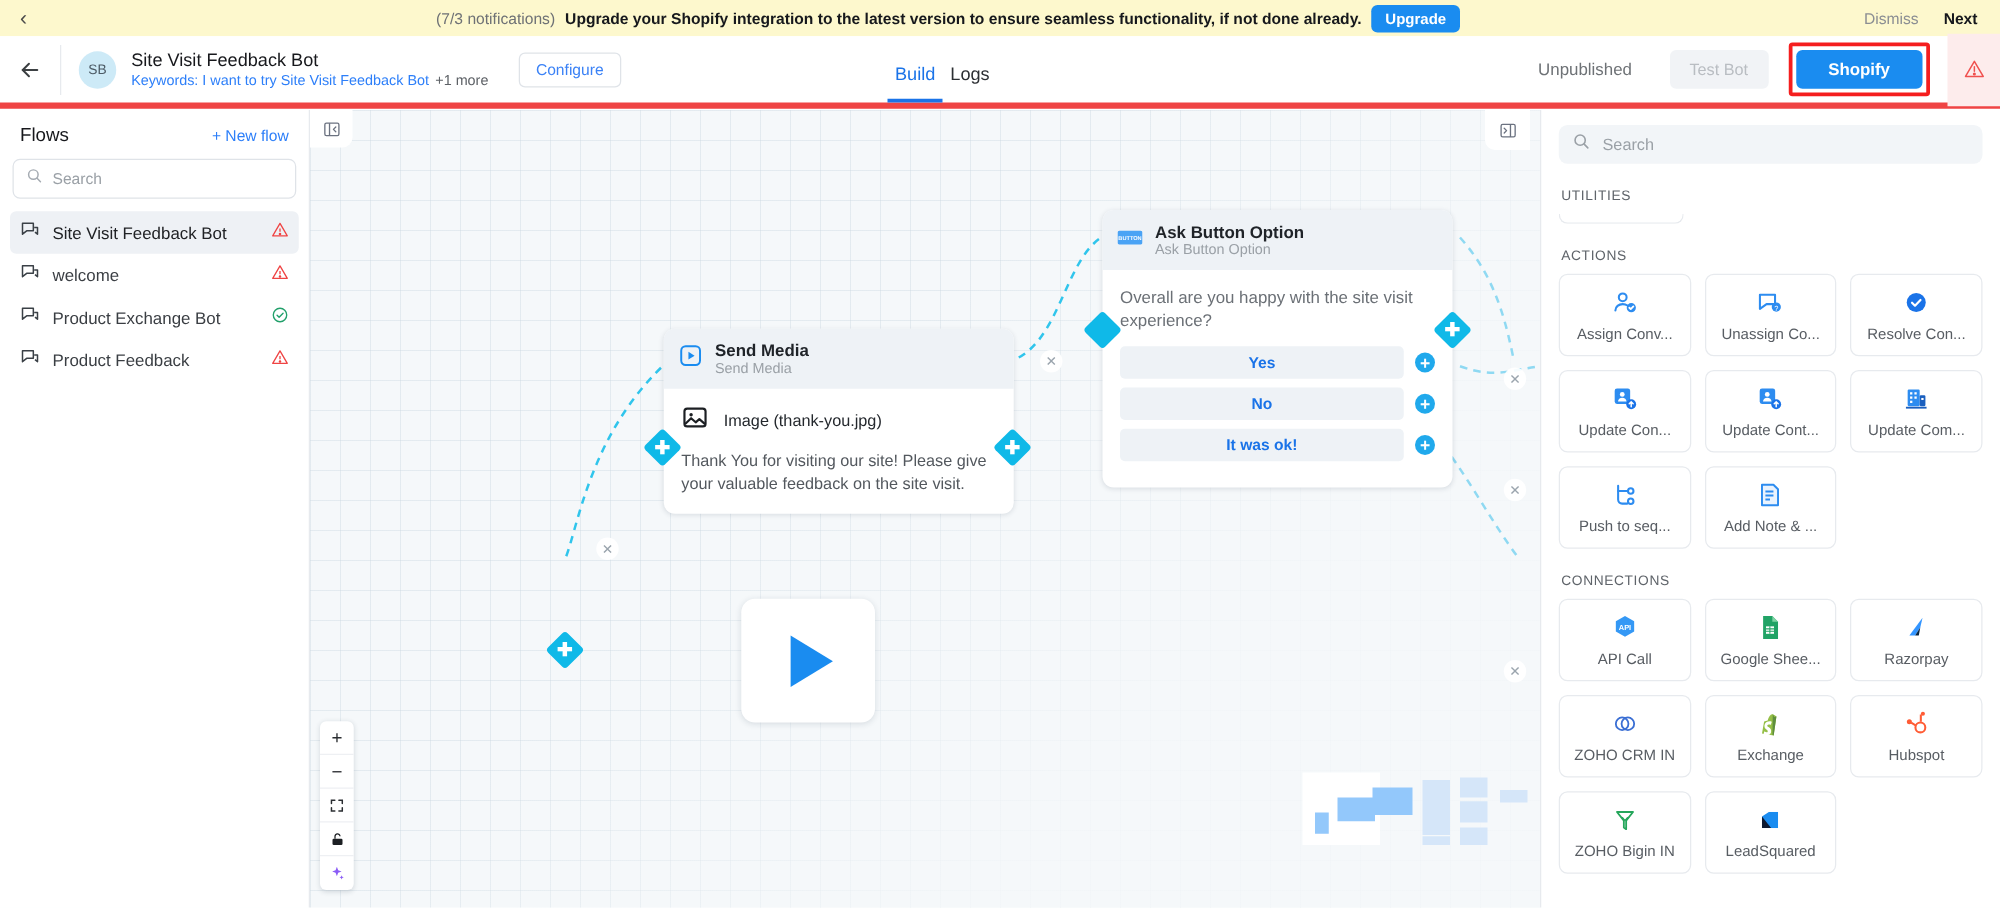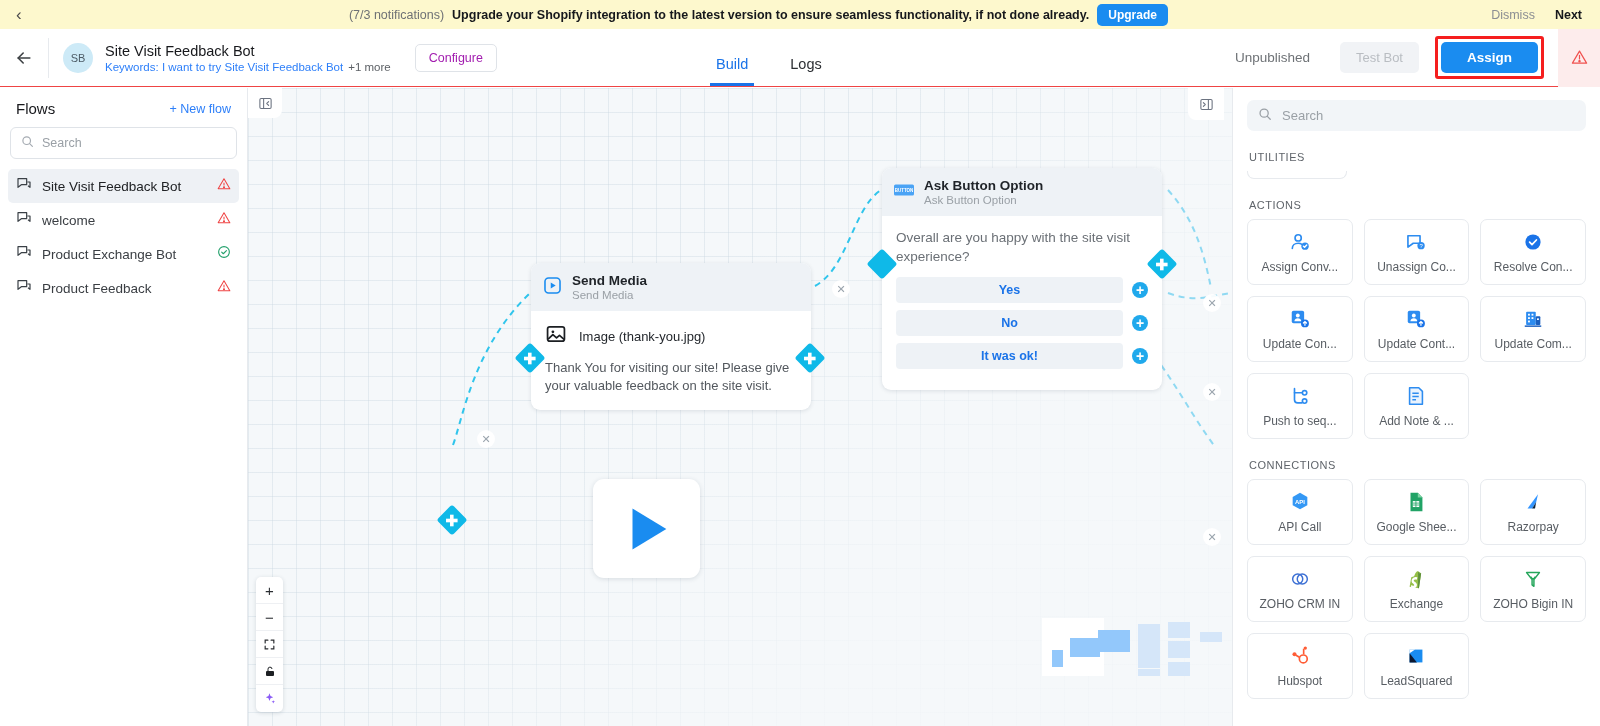--- a/index.html
+++ b/index.html
@@ -36,46 +36,46 @@
   }
   .notif-right { display: flex; align-items: center; gap: 20px; padding-right: 6px; }
   .notif-dismiss { color: #8b8e93; font-size: 12.5px; cursor: pointer; }
   .notif-next { color: #16181c; font-size: 12.5px; font-weight: bold; cursor: pointer; }
 
   
   .header {
     position: absolute; top: 29px; left: 0;
     width: 1600px; height: 58px;
     background: #ffffff;
-    border-bottom: 1px solid #ef4444;
+    border-bottom: 5px solid #ef4444;
     display: flex; align-items: center;
   }
   .hdr-back {
     width: 48px; display: flex; align-items: center; justify-content: center;
     color: #3d4category; color:#3c4043; font-size: 19px; cursor: pointer;
   }
   .hdr-divider { width: 1px; height: 40px; background: #e7eaee; }
   .hdr-avatar {
     width: 30px; height: 30px; border-radius: 50%;
     background: #cdeaf7; color: #4c5b66;
     display: flex; align-items: center; justify-content: center;
     font-size: 11px; margin: 0 12px 0 14px; flex: none;
   }
   .hdr-titles { display: flex; flex-direction: column; gap: 2px; }
   .hdr-title { font-size: 14.5px; color: #17181c; }
   .hdr-sub { font-size: 11.5px; color: #2d7ff9; }
   .hdr-sub .more { color: #5d6166; margin-left: 5px; }
   .hdr-configure {
     margin-left: 24px;
     border: 1px solid #dfe3e8; border-radius: 5px;
-    background: #fff; color: #a21caf;
+    background: #fff; color: #3b82f6;
     font-size: 12.5px; padding: 6px 13px; cursor: pointer;
     font-family: "Liberation Sans", sans-serif;
   }
-  .hdr-tabs { position: absolute; left: 710px; bottom: 0; display: flex; gap: 30px; height: 100%; align-items: flex-end; margin-top: 39px; }
+  .hdr-tabs { position: absolute; left: 710px; bottom: 0; display: flex; height: 100%; align-items: flex-end; margin-top: 39px; }
   .hdr-tab {
     font-size: 14.5px; color: #2c2f33; padding: 0 6px 11px 6px;
     cursor: pointer; border-bottom: 3px solid transparent;
   }
   .hdr-tab.active { color: #1a73e8; border-bottom-color: #1a73e8; }
   .hdr-right {
     position: absolute; right: 0; top: 0; height: 100%;
     display: flex; align-items: center; gap: 12px; padding-right: 0;
   }
   .hdr-unpublished { font-size: 13.5px; color: #6e7276; margin-right: 18px; }
@@ -299,21 +299,21 @@
 
   <div class="hdr-tabs">
     <div class="hdr-tab active">Build</div>
     <div class="hdr-tab">Logs</div>
   </div>
 
   <div class="hdr-right">
     <span class="hdr-unpublished">Unpublished</span>
     <button class="hdr-testbot">Test Bot</button>
     <div class="publish-wrap">
-      <button class="hdr-publish">Assign</button>
+      <button class="hdr-publish">Shopify</button>
     </div>
     <div class="hdr-warn">
       <svg width="17" height="17" viewBox="0 0 24 24" fill="none" stroke="#f0514f" stroke-width="1.7" stroke-linecap="round" stroke-linejoin="round">
         <path d="M12 3L2 20h20L12 3z"></path>
           <path d="M12 9v5"></path>
           <circle cx="12" cy="17.2" r=".9" fill="#f0514f"></circle>
       </svg>
     </div>
   </div>
 </div>
@@ -707,41 +707,41 @@
         <svg width="22" height="22" viewBox="0 0 24 24">
           <path d="M14.5 3.8c-.6-.3-1.4-.1-1.8.3-1.5 1.3-2.3 3.3-2.7 5l-2.4.7c-.7.2-.8.3-.9 1L5 20.4l10.2 1.8 2.4-16.5c-.4-.3-2.5-1.6-3.1-1.9z" fill="#95bf47"></path>
           <path d="M15.2 22.2L17.6 5.7c-.2 0-.4 0-.6.1L15.6 6l-.6-1.5c-.2-.4-.4-.6-.6-.7l-.2 18.1z" fill="#5e8e3e"></path>
           <path d="M13.6 10.3l-.9 2.6s-.8-.4-1.7-.3c-1.4.1-1.4 1-1.4 1.2.1 1.2 3.2 1.5 3.4 4.3.2 2.2-1.1 3.7-3 3.8-2.3.1-3.5-1.2-3.5-1.2l.5-2.1s1.2.9 2.2.8c.6 0 .9-.5.8-.9-.1-1.6-2.6-1.5-2.8-4.1-.2-2.2 1.2-4.4 4.3-4.6 1.2-.1 1.8.2 2.1.5z" fill="#fff"></path>
         </svg>
       </span>
       <span class="rp-card-label">Exchange</span>
     </div>
     <div class="rp-card">
       <span class="rp-icon">
-        <svg width="22" height="22" viewBox="0 0 24 24" fill="none" stroke="#25a65b" stroke-width="1.6" stroke-linejoin="round">
-          <path d="M5 5h14l-6 7.5V20l-2-1.5v-6z"></path>
-          <path d="M9.5 9.5l2.5 3 2.5-3" stroke-width="1.2"></path>
-        </svg>
-      </span>
-      <span class="rp-card-label">ZOHO Bigin IN</span>
-    </div>
-    <div class="rp-card">
-      <span class="rp-icon">
         <svg width="22" height="22" viewBox="0 0 24 24" fill="none" stroke="#ff5c35" stroke-width="1.8">
           <path d="M16 4v6.2"></path>
             <circle cx="17.8" cy="3.3" r="1.8" fill="#ff5c35" stroke="none"></circle>
           <circle cx="15.6" cy="15.2" r="4.3"></circle>
           <path d="M11.4 13.4L7.6 11.1"></path>
           <circle cx="6" cy="10.2" r="2.2" fill="#ff5c35" stroke="none"></circle>
         </svg>
       </span>
       <span class="rp-card-label">Hubspot</span>
     </div>
     <div class="rp-card">
       <span class="rp-icon">
+        <svg width="22" height="22" viewBox="0 0 24 24" fill="none" stroke="#25a65b" stroke-width="1.6" stroke-linejoin="round">
+          <path d="M5 5h14l-6 7.5V20l-2-1.5v-6z"></path>
+          <path d="M9.5 9.5l2.5 3 2.5-3" stroke-width="1.2"></path>
+        </svg>
+      </span>
+      <span class="rp-card-label">ZOHO Bigin IN</span>
+    </div>
+    <div class="rp-card">
+      <span class="rp-icon">
         <svg width="22" height="22" viewBox="0 0 24 24">
           <rect x="5" y="5" width="14" height="14" fill="#1a8cf0"></rect>
           <path d="M5 19V9l8 10z" fill="#0c1830"></path>
           <path d="M5 9V5h6z" fill="#fff"></path>
         </svg>
       </span>
       <span class="rp-card-label">LeadSquared</span>
     </div>
   </div>
 </div>

